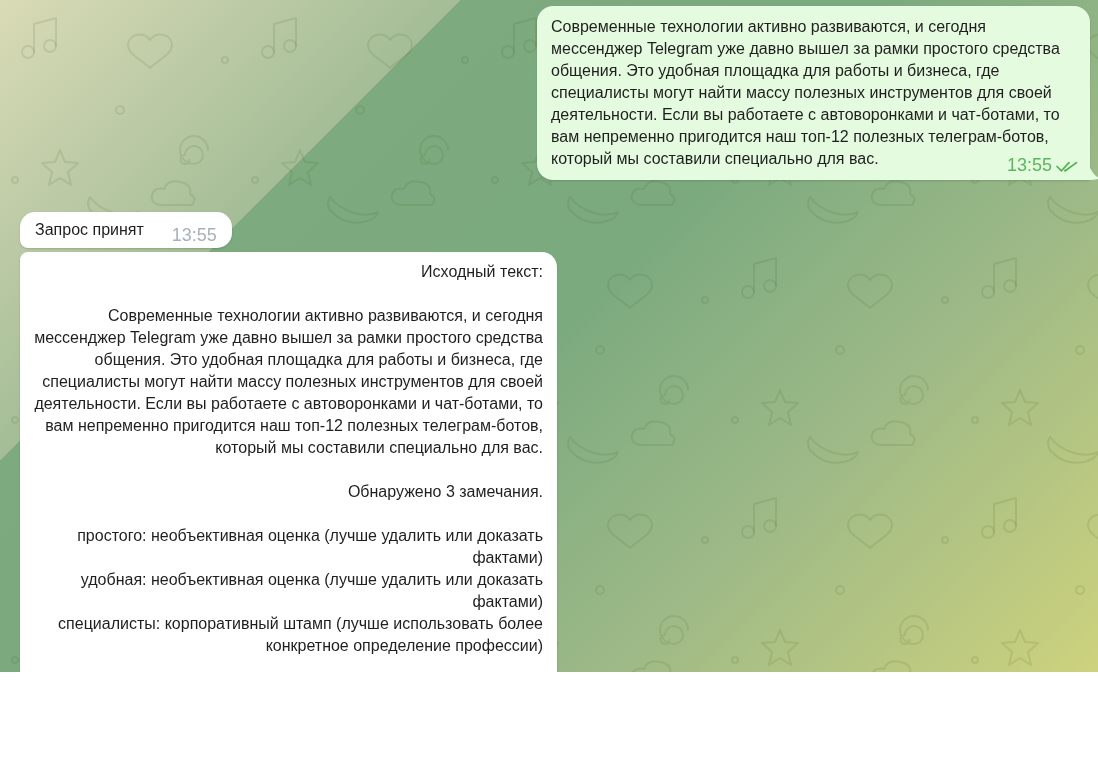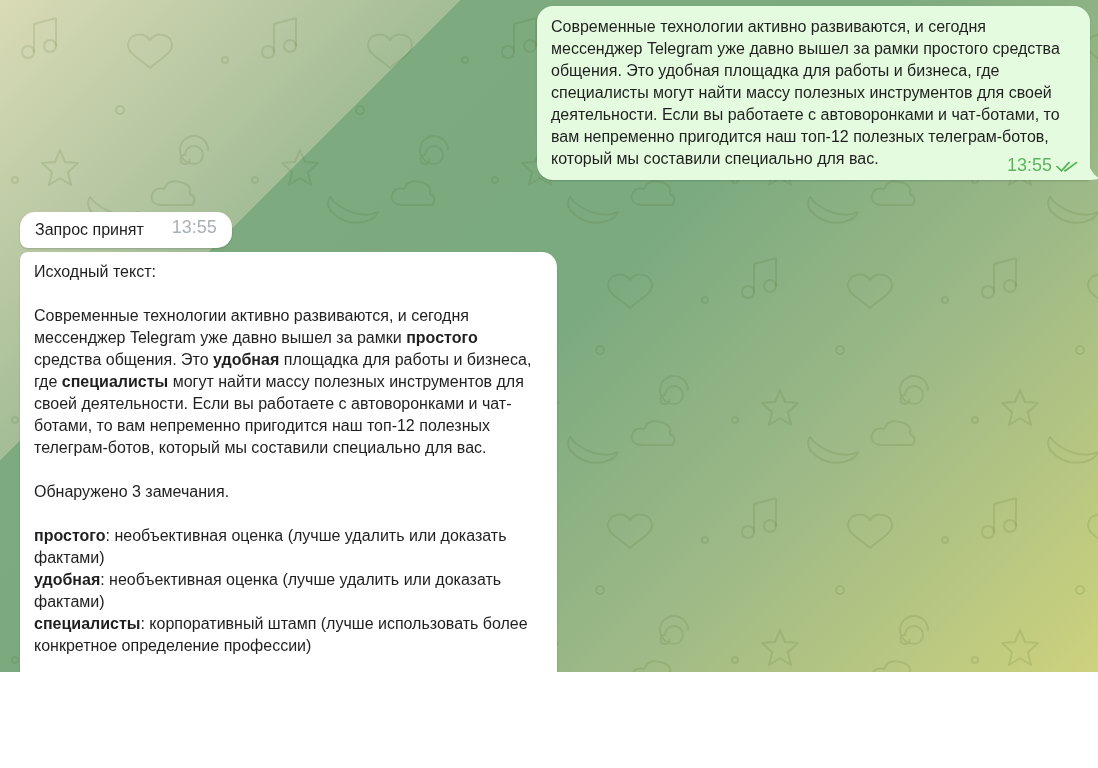--- a/index.html
+++ b/index.html
@@ -36,30 +36,31 @@
     padding:10px 14px 10px 14px;
   }
   .in{
     background:#ffffff;
   }
   .small{
     top:212px;left:20px;
     border-radius:15px 15px 15px 8px;
     padding:7px 15px;
     display:inline-flex;
-    align-items:flex-start;
+    align-items:flex-end;
     white-space:nowrap;
   }
   .big{
     top:252px;left:20px;width:537px;
     border-radius:8px 15px 15px 0;
     padding:9px 14px 12px 14px;
+    text-align:right;
   }
   .big .body{white-space:pre-wrap;}
-  .bold{font-weight:700;}
+  .bold{font-weight:400;}
   .time{
     font-size:18px;
     line-height:14px;
     color:#a8b0b8;
   }
   .small .time{margin-left:28px;position:relative;top:1px;}
   .meta{
     position:absolute;
     right:12px;bottom:8px;
     display:flex;align-items:center;gap:4px;

